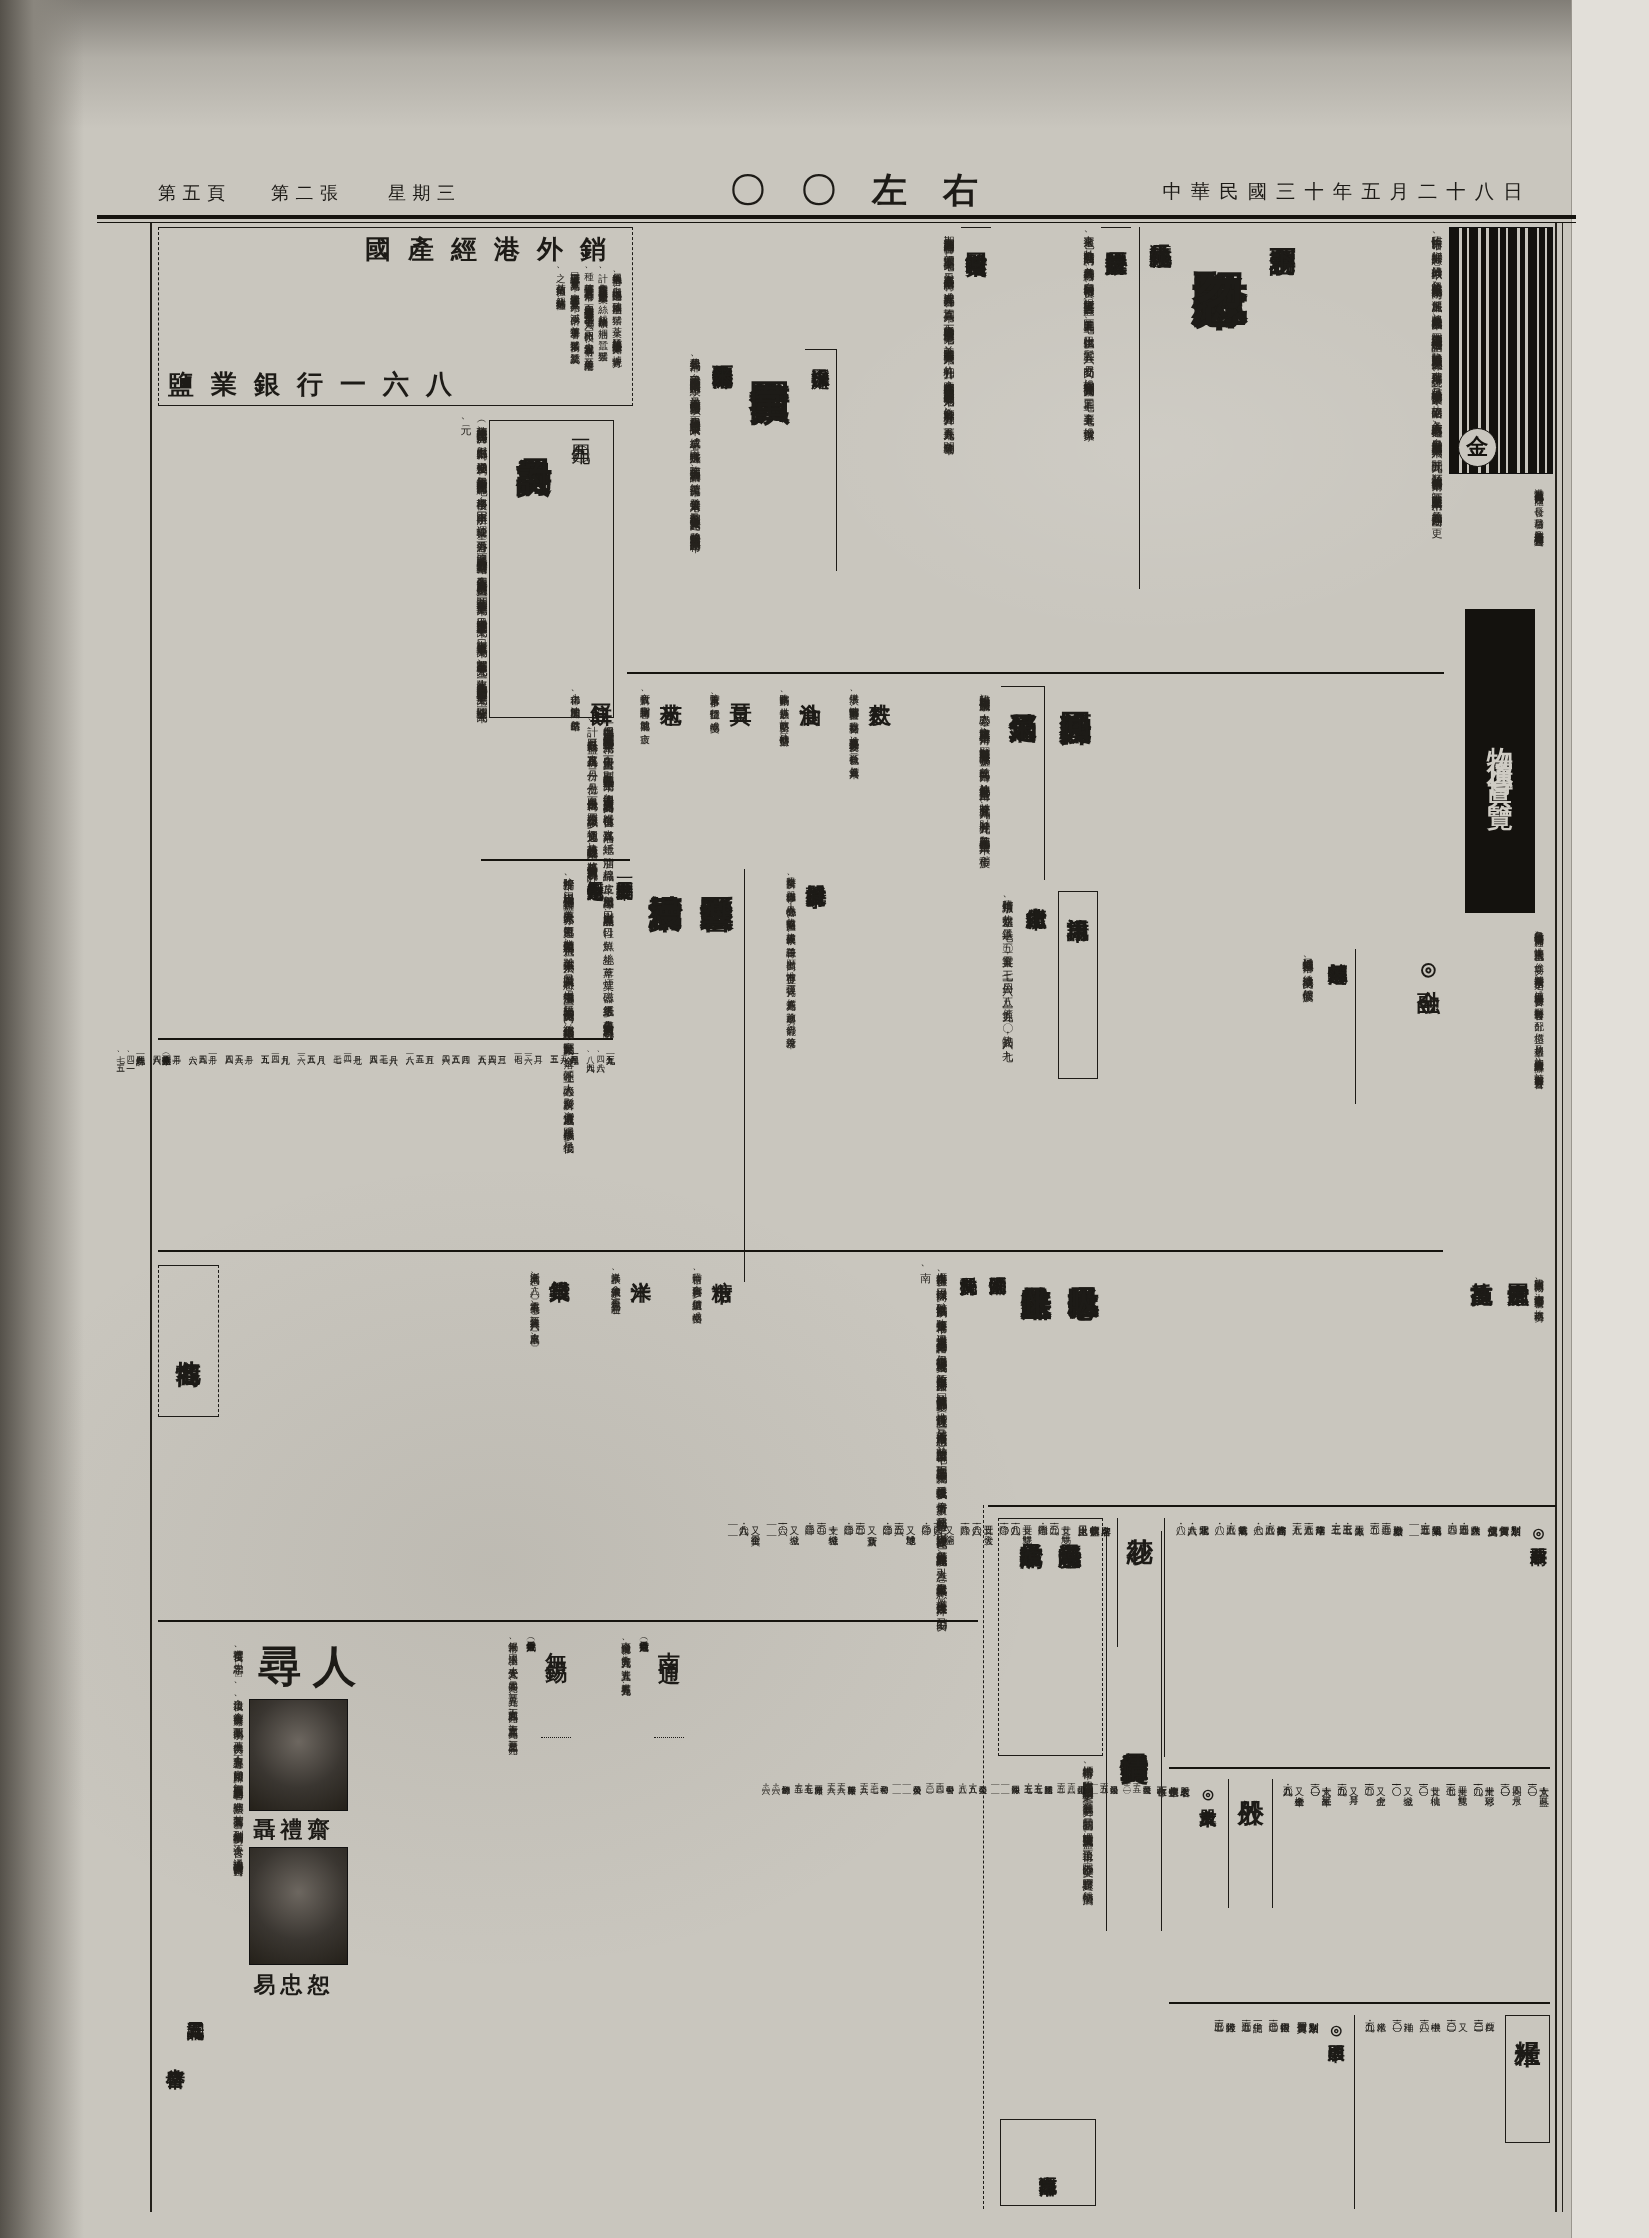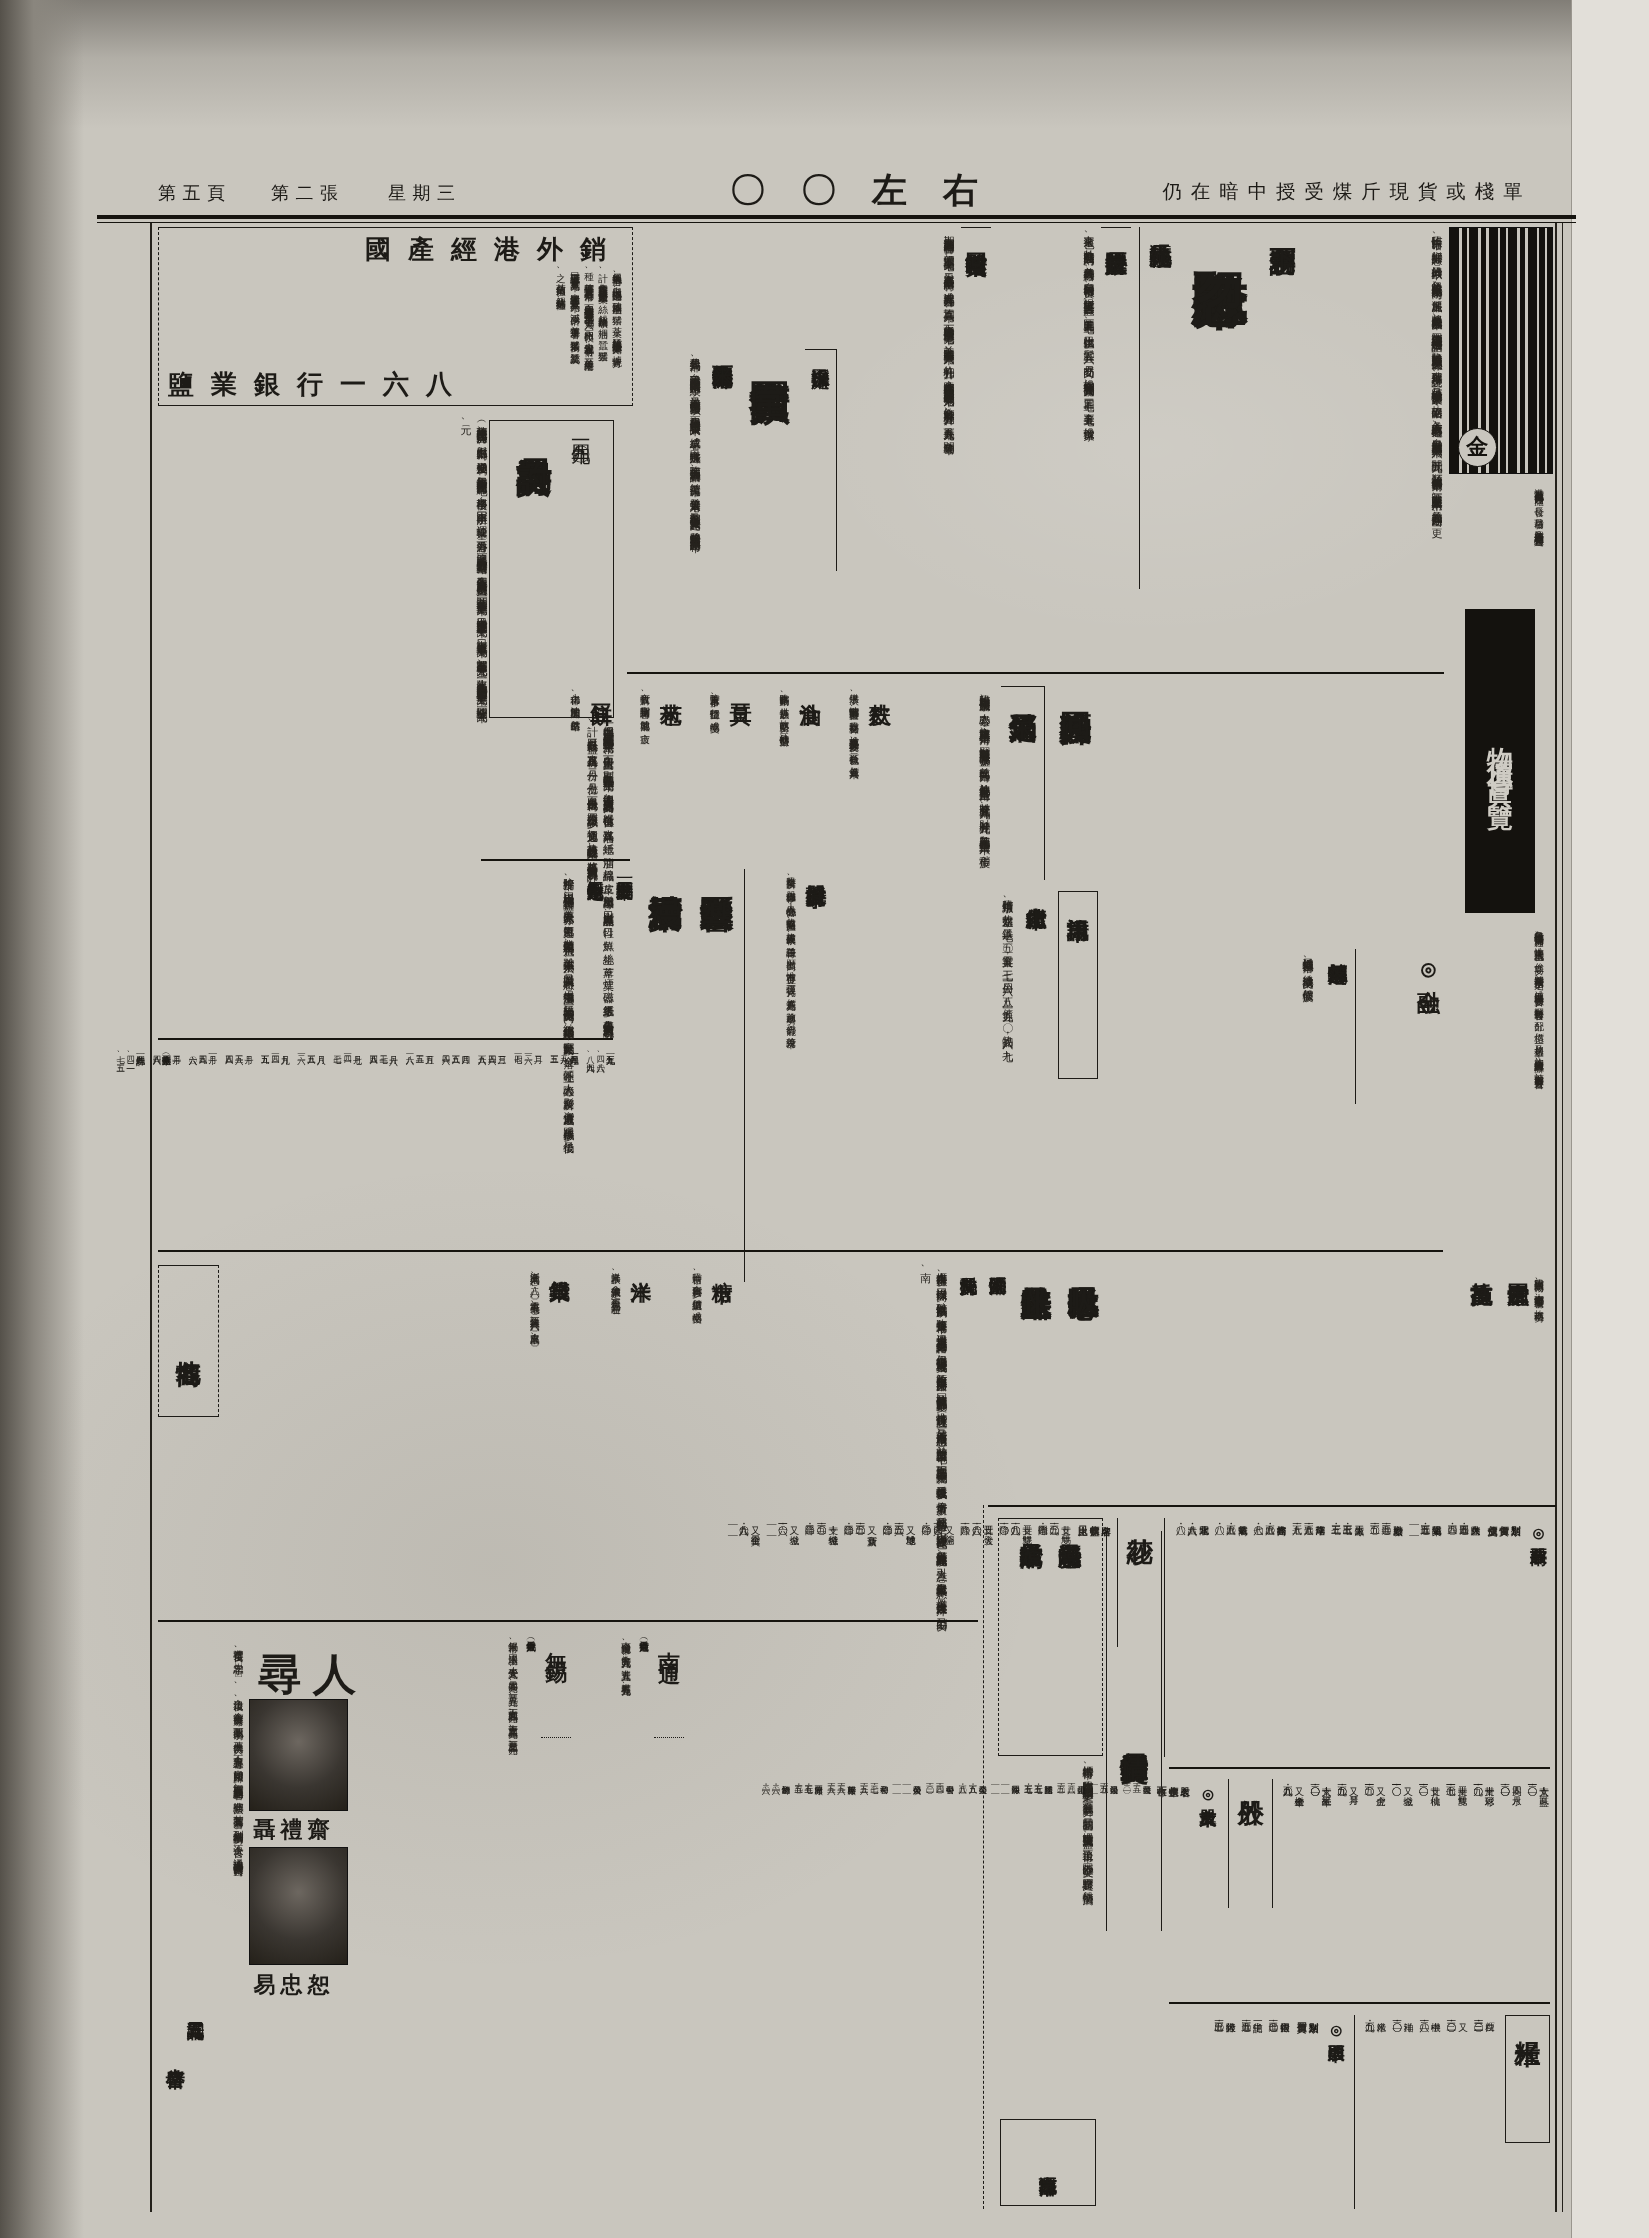--- a/index.html
+++ b/index.html
@@ -36,21 +36,21 @@
   .thead{font-weight:700;}
   .seclbl{writing-mode:vertical-rl;text-orientation:upright;font-weight:700;}
 </style>
 </head>
 <body>
 
 <div class="page">
   <div class="edge-left"></div>
   <div class="edge-right"></div>
 
-  <div class="art" style="left:1134px;top:178px;width:426px;height:27px;font-size:19.4px;letter-spacing:9px;text-align:center;">仍在暗中授受煤斤現貨或棧單</div>
+  <div class="art" style="left:1134px;top:178px;width:426px;height:27px;font-size:19.4px;letter-spacing:9px;text-align:center;">中華民國三十年五月二十八日</div>
   <div class="art b" style="left:717px;top:167px;width:310px;height:40px;font-size:35px;letter-spacing:36px;text-align:center;">〇〇左右</div>
   <div class="art" style="left:388px;top:181px;width:116px;height:26px;font-size:18px;letter-spacing:6.5px;">星期三</div>
   <div class="art" style="left:271px;top:181px;width:103px;height:26px;font-size:18px;letter-spacing:6.5px;">第二張</div>
   <div class="art" style="left:158px;top:181px;width:97px;height:26px;font-size:18px;letter-spacing:6.5px;">第五頁</div>
   <div class="rule-h" style="left:97px;top:215px;width:1479px;height:3.9px;"></div>
   <div class="rule-h" style="left:97px;top:222px;width:1479px;height:1.3px;"></div>
   <div class="rule-v" style="left:150px;top:223px;width:1.9px;height:1989px;"></div>
   <div class="rule-v" style="left:1555px;top:223px;width:1.9px;height:1989px;"></div>
   <div class="rule-v" style="left:1562px;top:223px;width:0.6px;height:1989px;"></div>
 
@@ -281,21 +281,21 @@
         <div class="body-t" style="width:39px;height:352px;font-size:9.7px;">洋米暴跌、公會議價未定、每包在一三三・〇〇左右、</div>
       </div>
       <div style="display:flex;flex-direction:row-reverse;gap:3.9px;">
         <div class="v b" style="font-size:20.7px;height:116px;">銀錢業</div>
         <div class="body-t" style="width:39px;height:352px;font-size:9.7px;">浙江興業七八・〇〇、八二・〇〇、電車公司五七・〇〇、鹽業銀行一六八・〇〇、自來水五二・〇〇、</div>
       </div>
     </div>
 
   <div class="rule-h" style="left:158px;top:1620px;width:820px;height:1.9px;"></div>
   <div class="art" style="left:158px;top:1634px;width:216px;height:575px;">
-    <div class="b" style="position:absolute;right:6.5px;top:12px;font-size:43px;letter-spacing:11.6px;">尋人</div>
+    <div class="b" style="position:absolute;right:6.5px;top:4px;font-size:43px;letter-spacing:11.6px;">尋人</div>
     <div class="photo" style="position:absolute;right:26px;top:65px;width:97px;height:110px;"></div>
     <div class="b" style="position:absolute;right:39px;top:181px;font-size:22px;letter-spacing:5.2px;">聶禮齋</div>
     <div class="photo" style="position:absolute;right:26px;top:213px;width:97px;height:116px;"></div>
     <div class="b" style="position:absolute;right:39px;top:336px;font-size:22px;letter-spacing:5.2px;">易忠恕</div>
     <div class="body-t" style="position:absolute;right:129px;top:6.5px;width:84px;height:562px;font-size:10.3px;">禮齋字俊良、忠恕字□□、自汝走後、余等寢食俱廢、似此下落不明、使五內俱焚、不忘養育之恩、尚望卽日來歸、如有困難可通函易駱二君、總有辦法、若有知其下落者、到幷備相當酬勞、決不食言、通訊處上海靜安寺大同百貨公司</div>
     <div class="v b" style="position:absolute;left:26px;top:375px;font-size:17px;height:187px;">電話三九二二〇五</div>
     <div class="v b" style="position:absolute;left:3.9px;top:420px;font-size:19.4px;height:97px;">奇峯啓</div>
   </div>
 
   <div class="art" style="left:400px;top:1634px;width:284px;height:568px;display:flex;flex-direction:row-reverse;gap:10.3px;">

